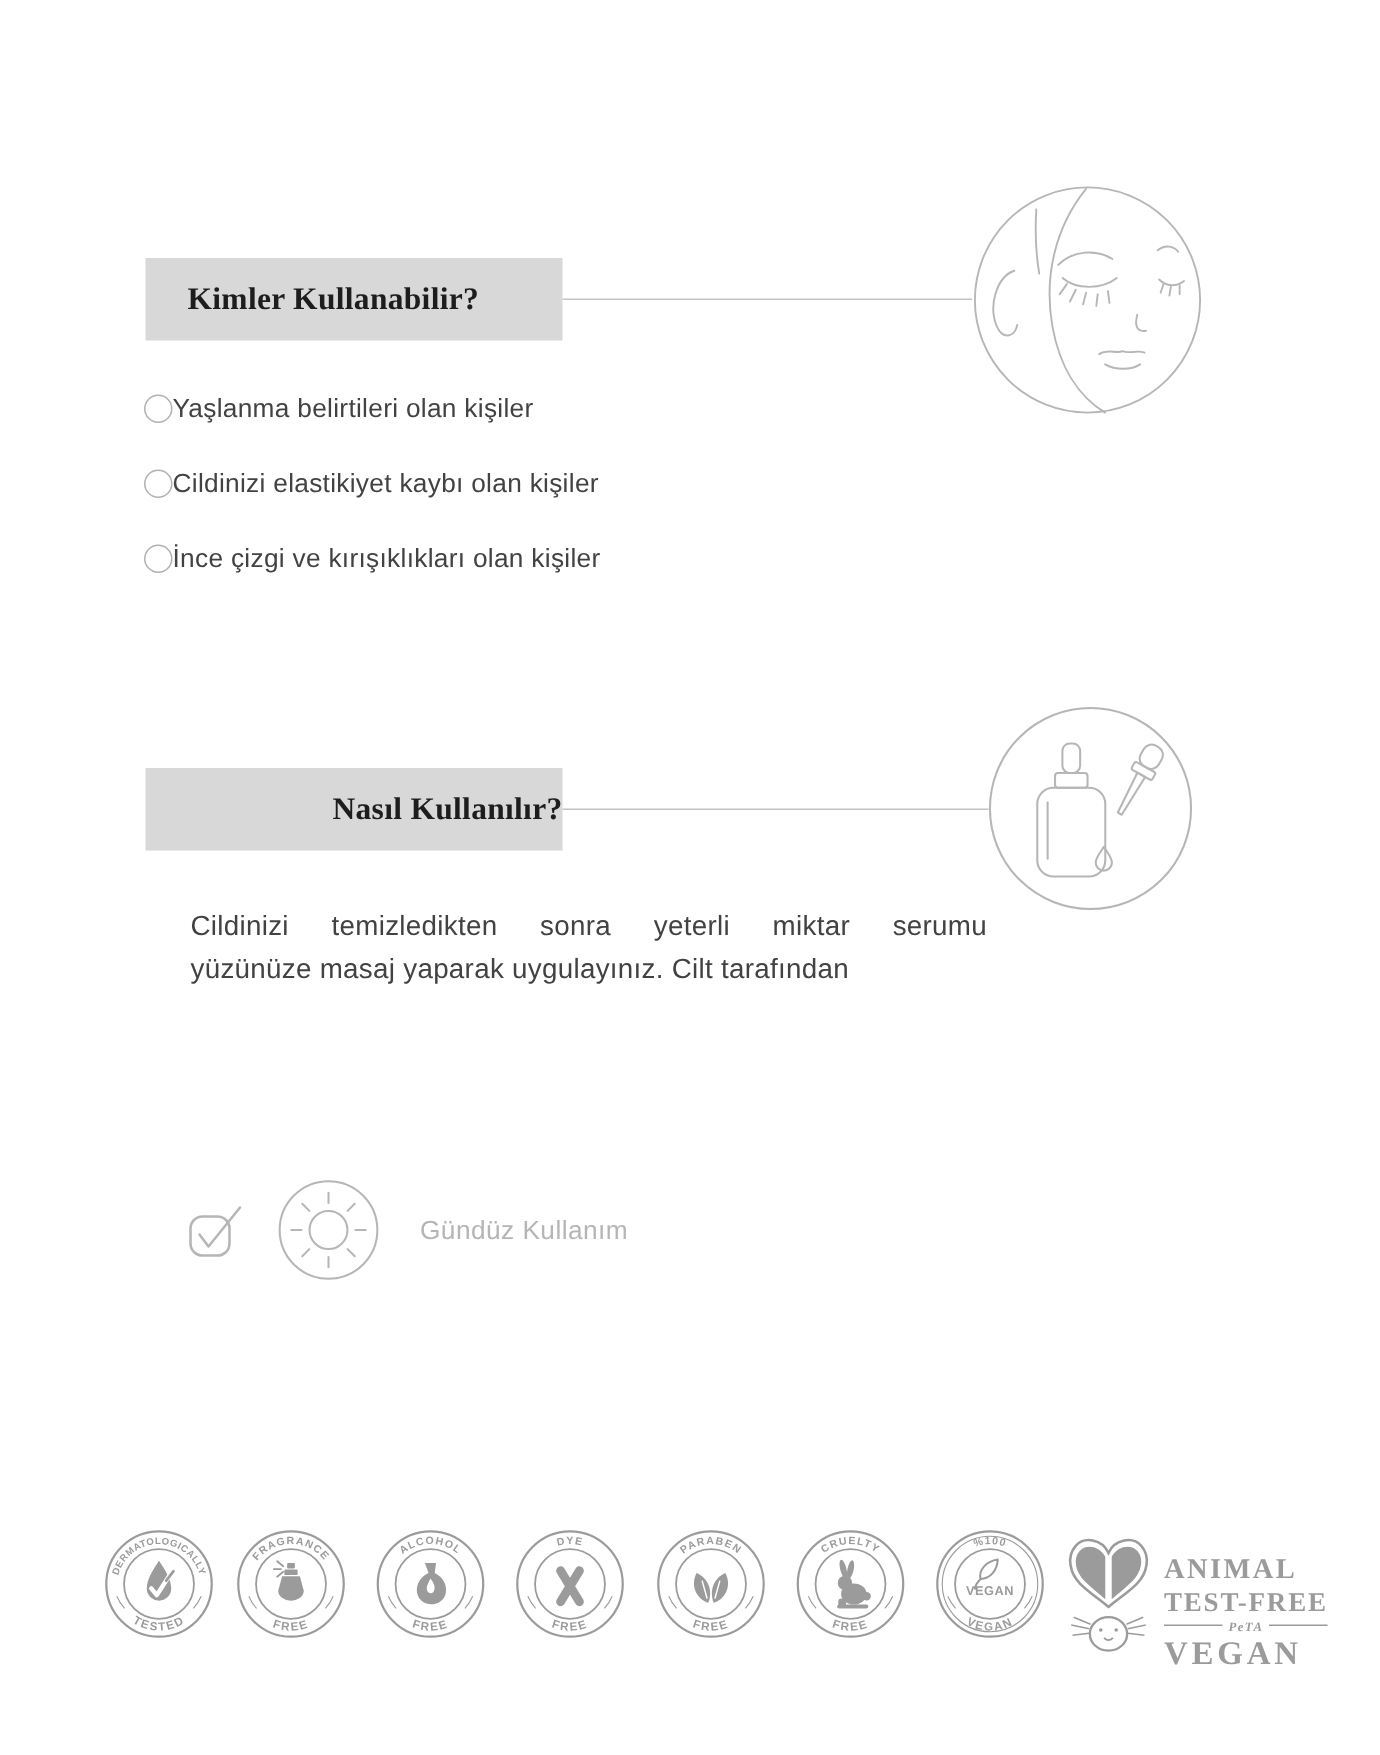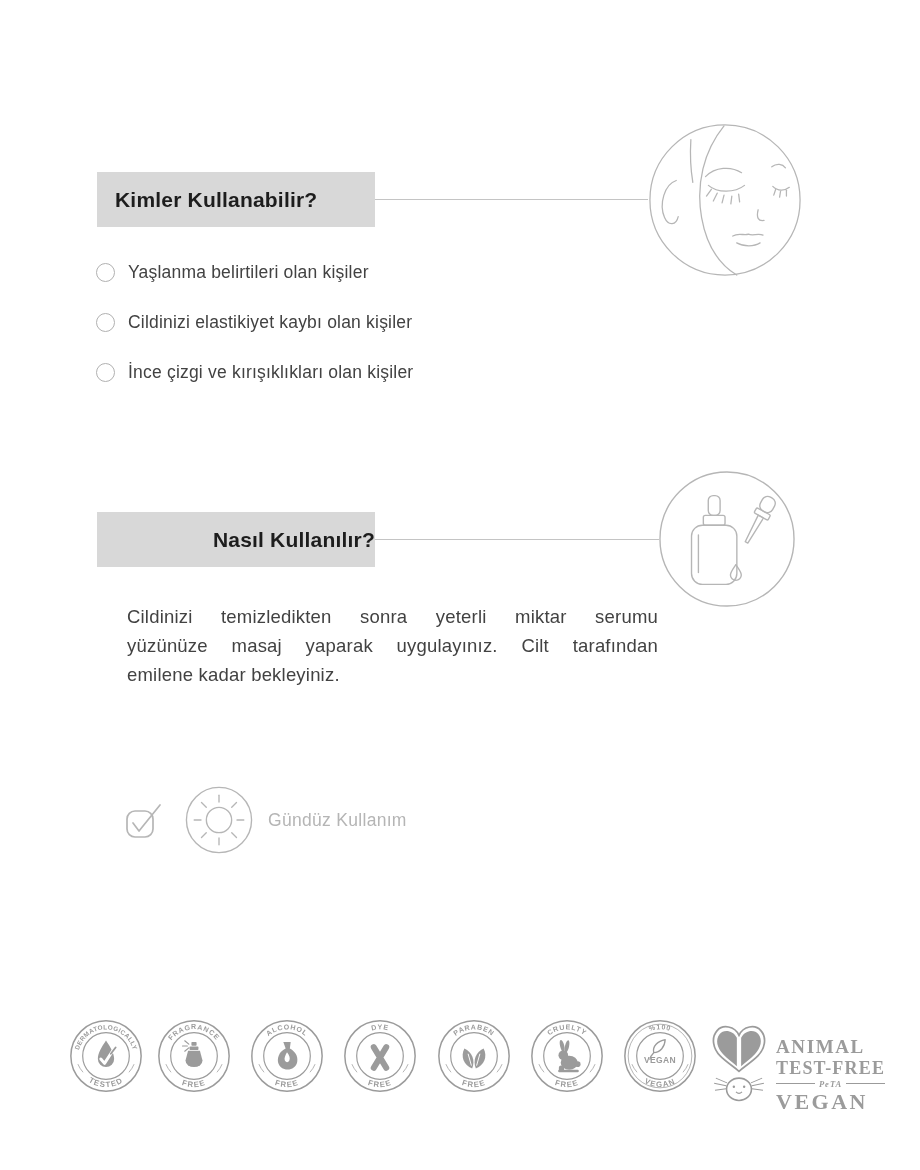--- a/index.html
+++ b/index.html
@@ -3,50 +3,50 @@
 <meta charset="utf-8">
 <style>
   html,body{margin:0;padding:0;background:#fff;}
   .canvas{
     position:relative;width:920px;height:1170px;background:#fff;overflow:hidden;
     font-family:"Liberation Sans", sans-serif;
   }
   .section-header{
     position:absolute;left:97px;width:278px;height:55px;
     background:var(--header-bg,#d8d8d8);
-    display:flex;align-items:center;padding-left:18px;box-sizing:border-box;
+    display:flex;align-items:center;padding-left:28px;box-sizing:border-box;font-family:Liberation Serif, serif;
   }
   .section-header h2{
     margin:0;font-size:21px;font-weight:bold;color:var(--title-text,#1d1d1d);
     letter-spacing:.2px;
   }
   .hdr-who{top:172px;}
   .hdr-how{top:512px;justify-content:flex-end;}
   .connector{position:absolute;height:1px;background:#c4c4c4;}
   .conn-who{left:375px;top:199px;width:273px;}
   .conn-how{left:375px;top:539px;width:284px;}
   .lineart{stroke:var(--lineart,#b6b6b6);fill:none;stroke-linecap:round;stroke-linejoin:round;}
   .face-illustration{position:absolute;left:647px;top:122px;}
   .dropper-illustration{position:absolute;left:658px;top:470px;}
   .bullet-list{position:absolute;left:96px;top:247px;width:560px;}
   .bullet-row{display:flex;align-items:center;height:50px;}
   .bullet-circle{width:19px;height:19px;border:1.6px solid #b1b1b1;border-radius:50%;
     box-sizing:border-box;flex:0 0 auto;}
-  .bullet-text{margin-left:13px;font-size:17.5px;color:var(--body-text,#414141);letter-spacing:.2px;}
+  .bullet-text{font-size:17.5px;color:var(--body-text,#414141);letter-spacing:.2px;}
   .how-paragraph{
     position:absolute;left:127px;top:602px;width:531px;
     font-size:18.5px;line-height:29px;color:var(--body-text,#414141);letter-spacing:.2px;
   }
   .how-paragraph .jline{text-align:justify;text-align-last:justify;}
   .how-paragraph .jline:last-child{text-align-last:left;}
   .usage-item{position:absolute;display:flex;align-items:center;height:72px;top:784px;}
   .usage-day{left:124px;}
   .usage-night{left:534px;}
   .usage-check{margin-right:18px;}
-  .usage-label{margin-left:14px;font-size:17.5px;color:var(--muted,#b5b5b5);letter-spacing:.3px;}
+  .usage-label{margin-left:26px;font-size:17.5px;color:var(--muted,#b5b5b5);letter-spacing:.3px;}
   .badges-row{position:absolute;left:0;top:1019px;width:920px;height:90px;}
   .badge{position:absolute;top:0;width:74px;height:74px;color:var(--badge,#9b9b9b);}
   .badge svg{display:block;}
   .badge text{fill:currentColor;font-family:"Liberation Sans",sans-serif;font-weight:bold;}
   .peta{position:absolute;left:709px;top:1021px;display:flex;align-items:flex-end;color:var(--badge,#9b9b9b);}
   .peta-mark{flex:0 0 auto;}
   .peta-text{margin-left:7px;font-family:"Liberation Serif",serif;line-height:1;}
   .peta-l1{font-size:19px;letter-spacing:1.6px;font-weight:600;}
   .peta-l2{font-size:18px;letter-spacing:1.2px;font-weight:600;margin-top:3px;}
   .peta-l3{display:flex;align-items:center;margin-top:3px;}
@@ -120,21 +120,20 @@
         <rect x="-8" y="16" width="16" height="6" rx="1.5"></rect>
         <path d="M-3,22 L3,22 L1.5,52 L-1.5,52 Z"></path>
       </g>
       <path d="M79,96 c-3,4.5 -5.5,7.5 -5.5,10.5 a5.5,5.5 0 1 0 11,0 c0,-3 -2.5,-6 -5.5,-10.5 Z"></path>
     </g>
   </svg>
 
   <div class="how-paragraph">
     <div class="jline">Cildinizi temizledikten sonra yeterli miktar serumu</div>
     <div class="jline">yüzünüze masaj yaparak uygulayınız. Cilt tarafından</div>
-    <div class="jline">emilene kadar bekleyiniz.</div>
   </div>
 
   <div class="usage-item usage-day">
     <svg class="usage-check" width="42" height="38" viewBox="0 0 42 38">
       <g class="lineart" stroke-width="1.7">
         <rect x="3" y="10" width="26" height="26" rx="8"></rect>
         <path d="M9,22 L15,30 L36,4"></path>
       </g>
     </svg>
     <svg width="70" height="70" viewBox="0 0 72 72">

